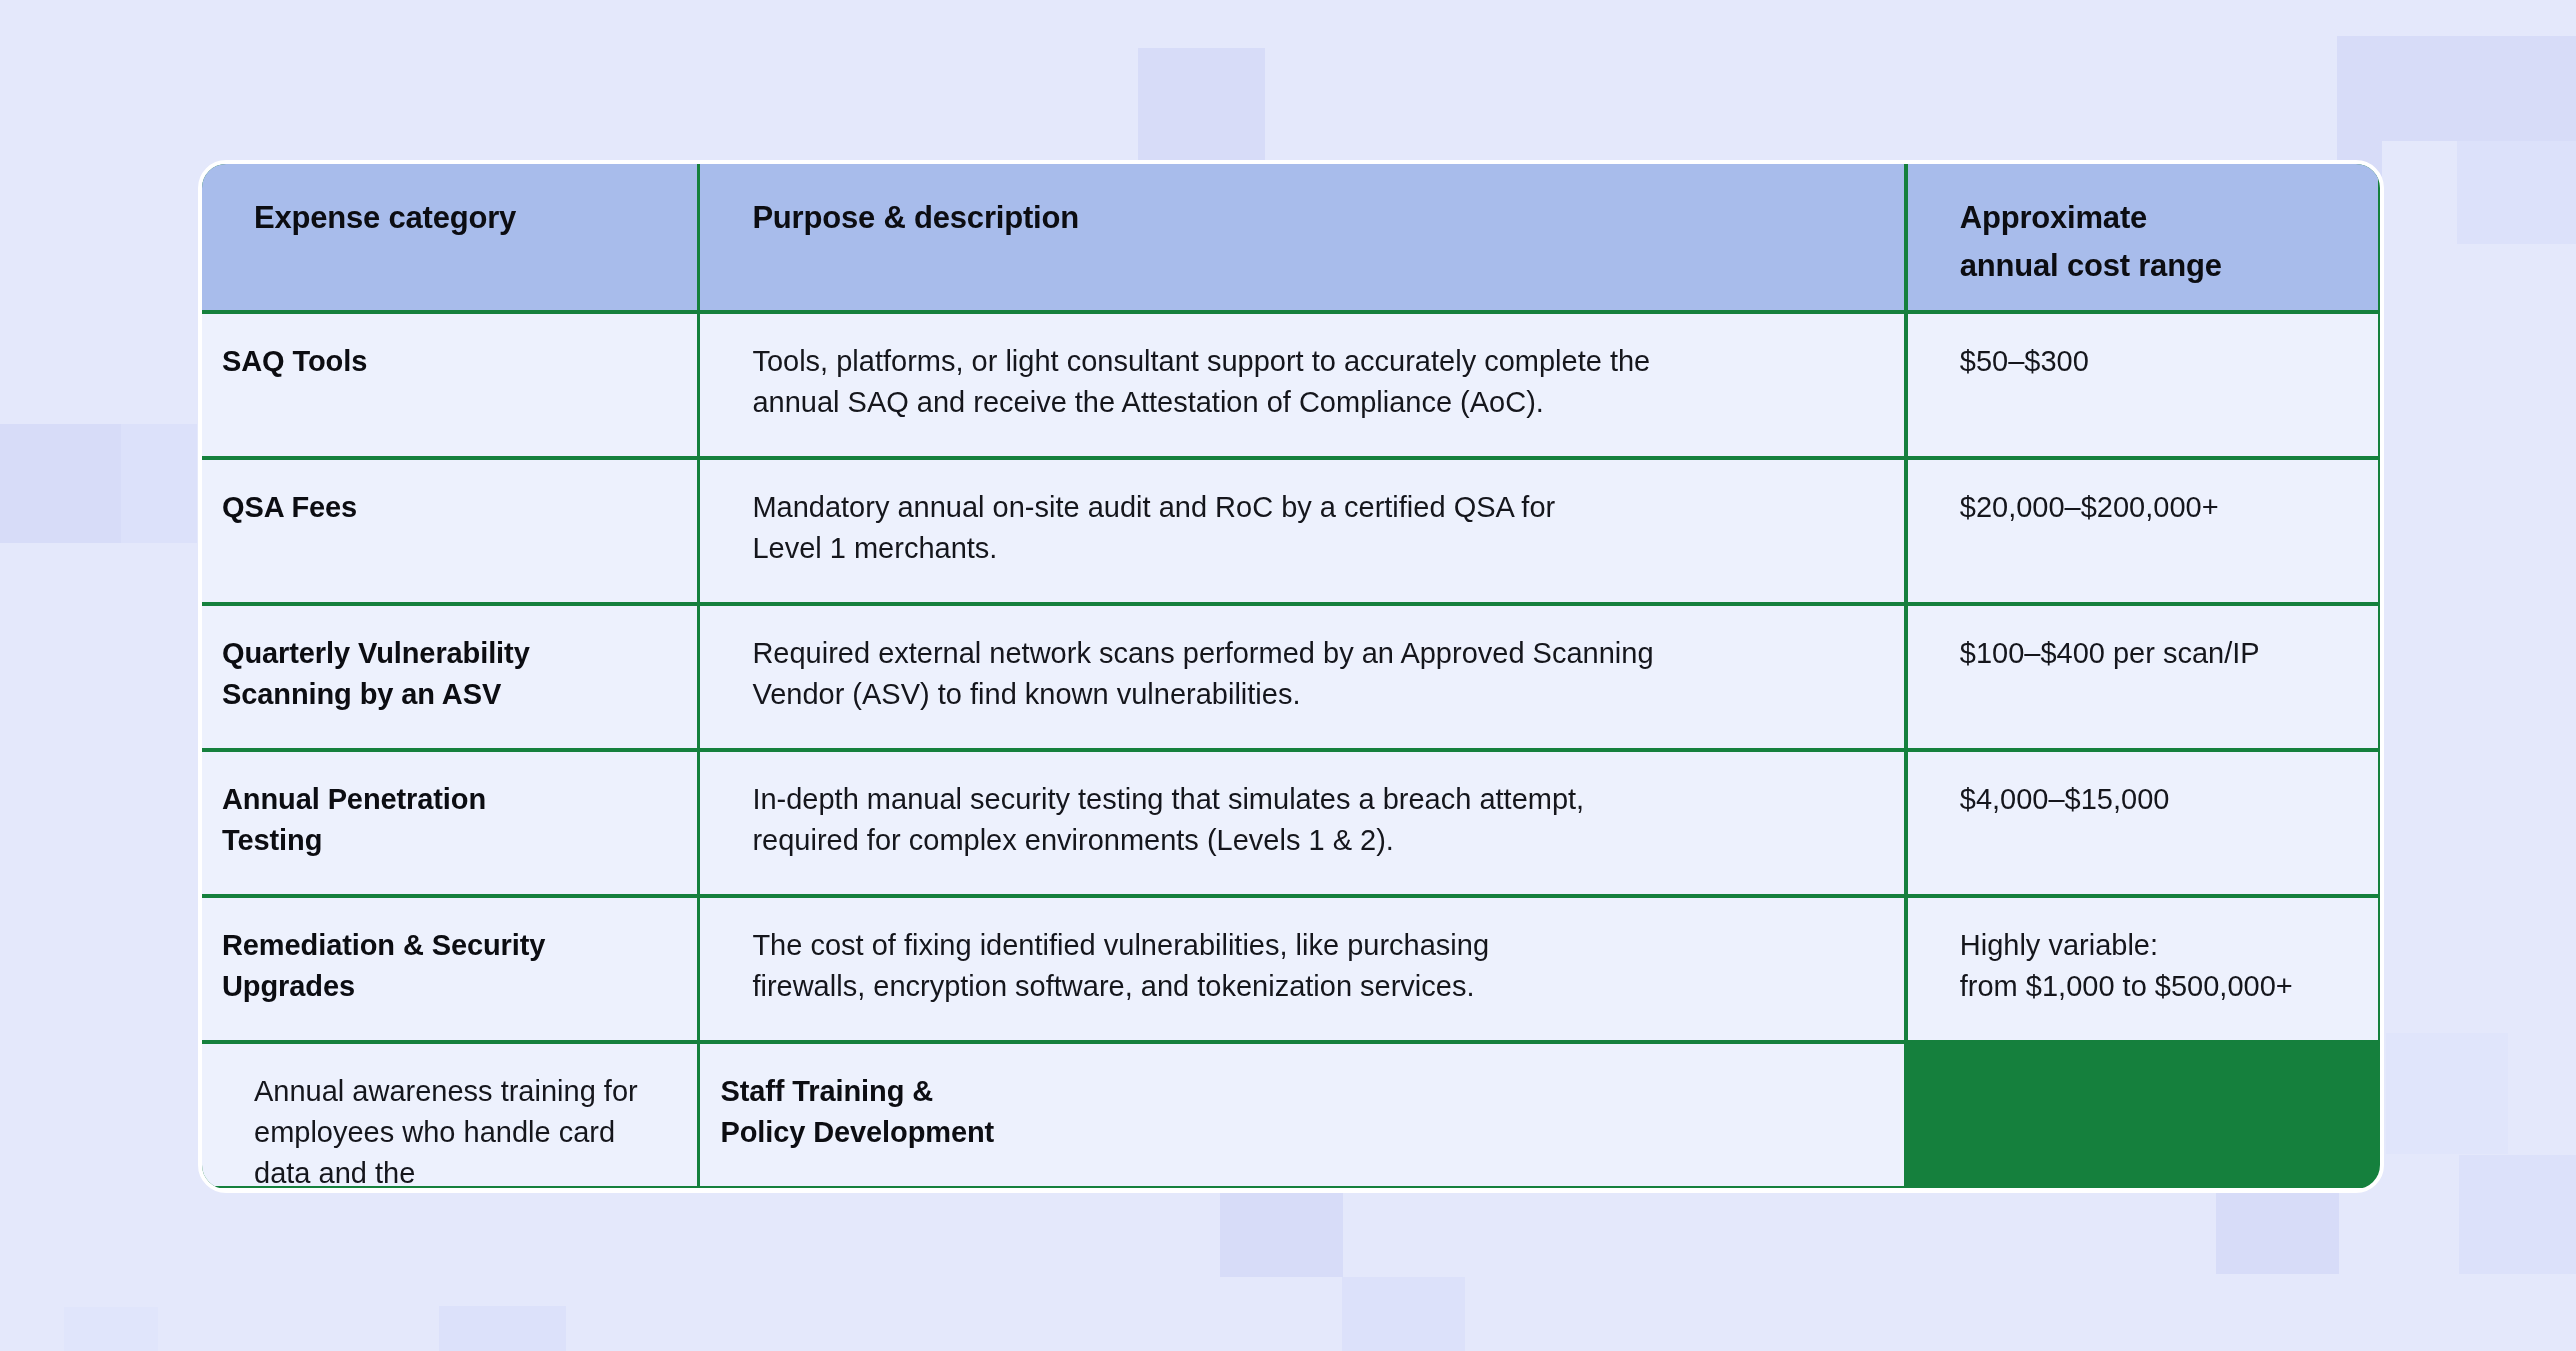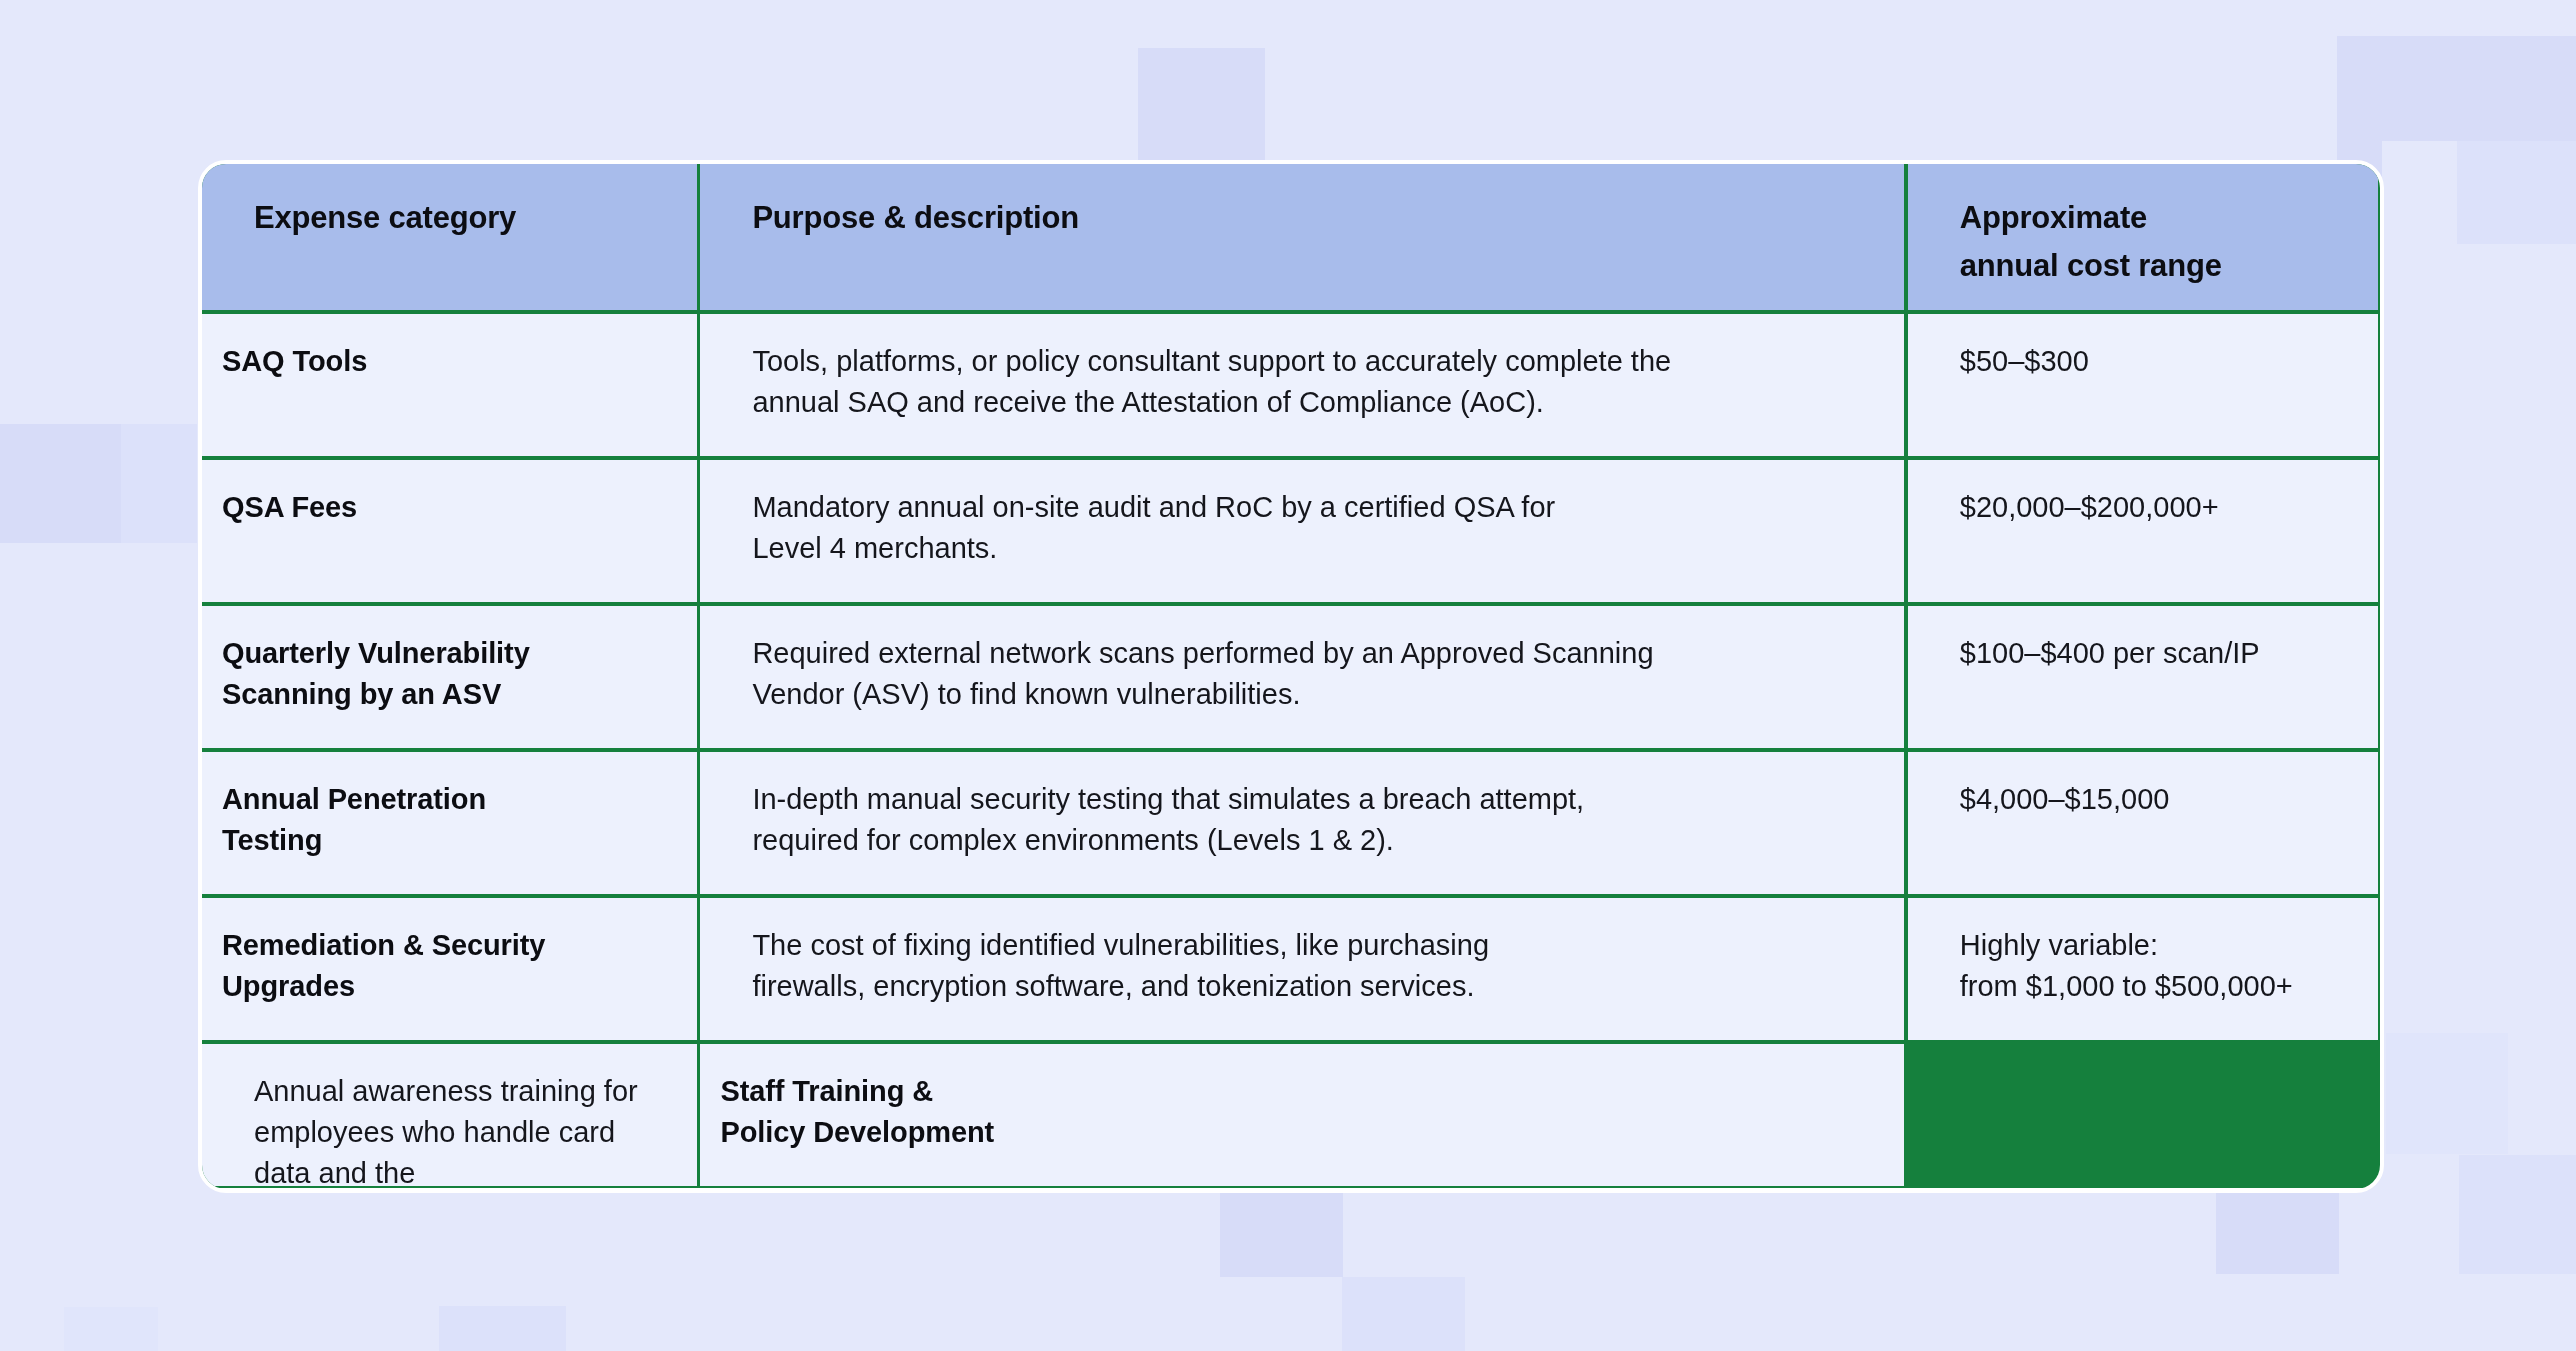--- a/index.html
+++ b/index.html
@@ -91,27 +91,27 @@
 
   <div class="card">
     <div class="grid">
 
       <div class="cell head">Expense category</div>
       <div class="cell head">Purpose &amp; description</div>
       <div class="cell head">Approximate
 annual cost range</div>
 
       <div class="cell body cat">SAQ Tools</div>
-      <div class="cell body">Tools, platforms, or policy consultant support to accurately complete the
+      <div class="cell body">Tools, platforms, or light consultant support to accurately complete the
 annual SAQ and receive the Attestation of Compliance (AoC).</div>
       <div class="cell body">$50–$300</div>
 
       <div class="cell body cat">QSA Fees</div>
       <div class="cell body">Mandatory annual on-site audit and RoC by a certified QSA for
-Level 4 merchants.</div>
+Level 1 merchants.</div>
       <div class="cell body">$20,000–$200,000+</div>
 
       <div class="cell body cat">Quarterly Vulnerability
 Scanning by an ASV</div>
       <div class="cell body">Required external network scans performed by an Approved Scanning
 Vendor (ASV) to find known vulnerabilities.</div>
       <div class="cell body">$100–$400 per scan/IP</div>
 
       <div class="cell body cat">Annual Penetration
 Testing</div>

